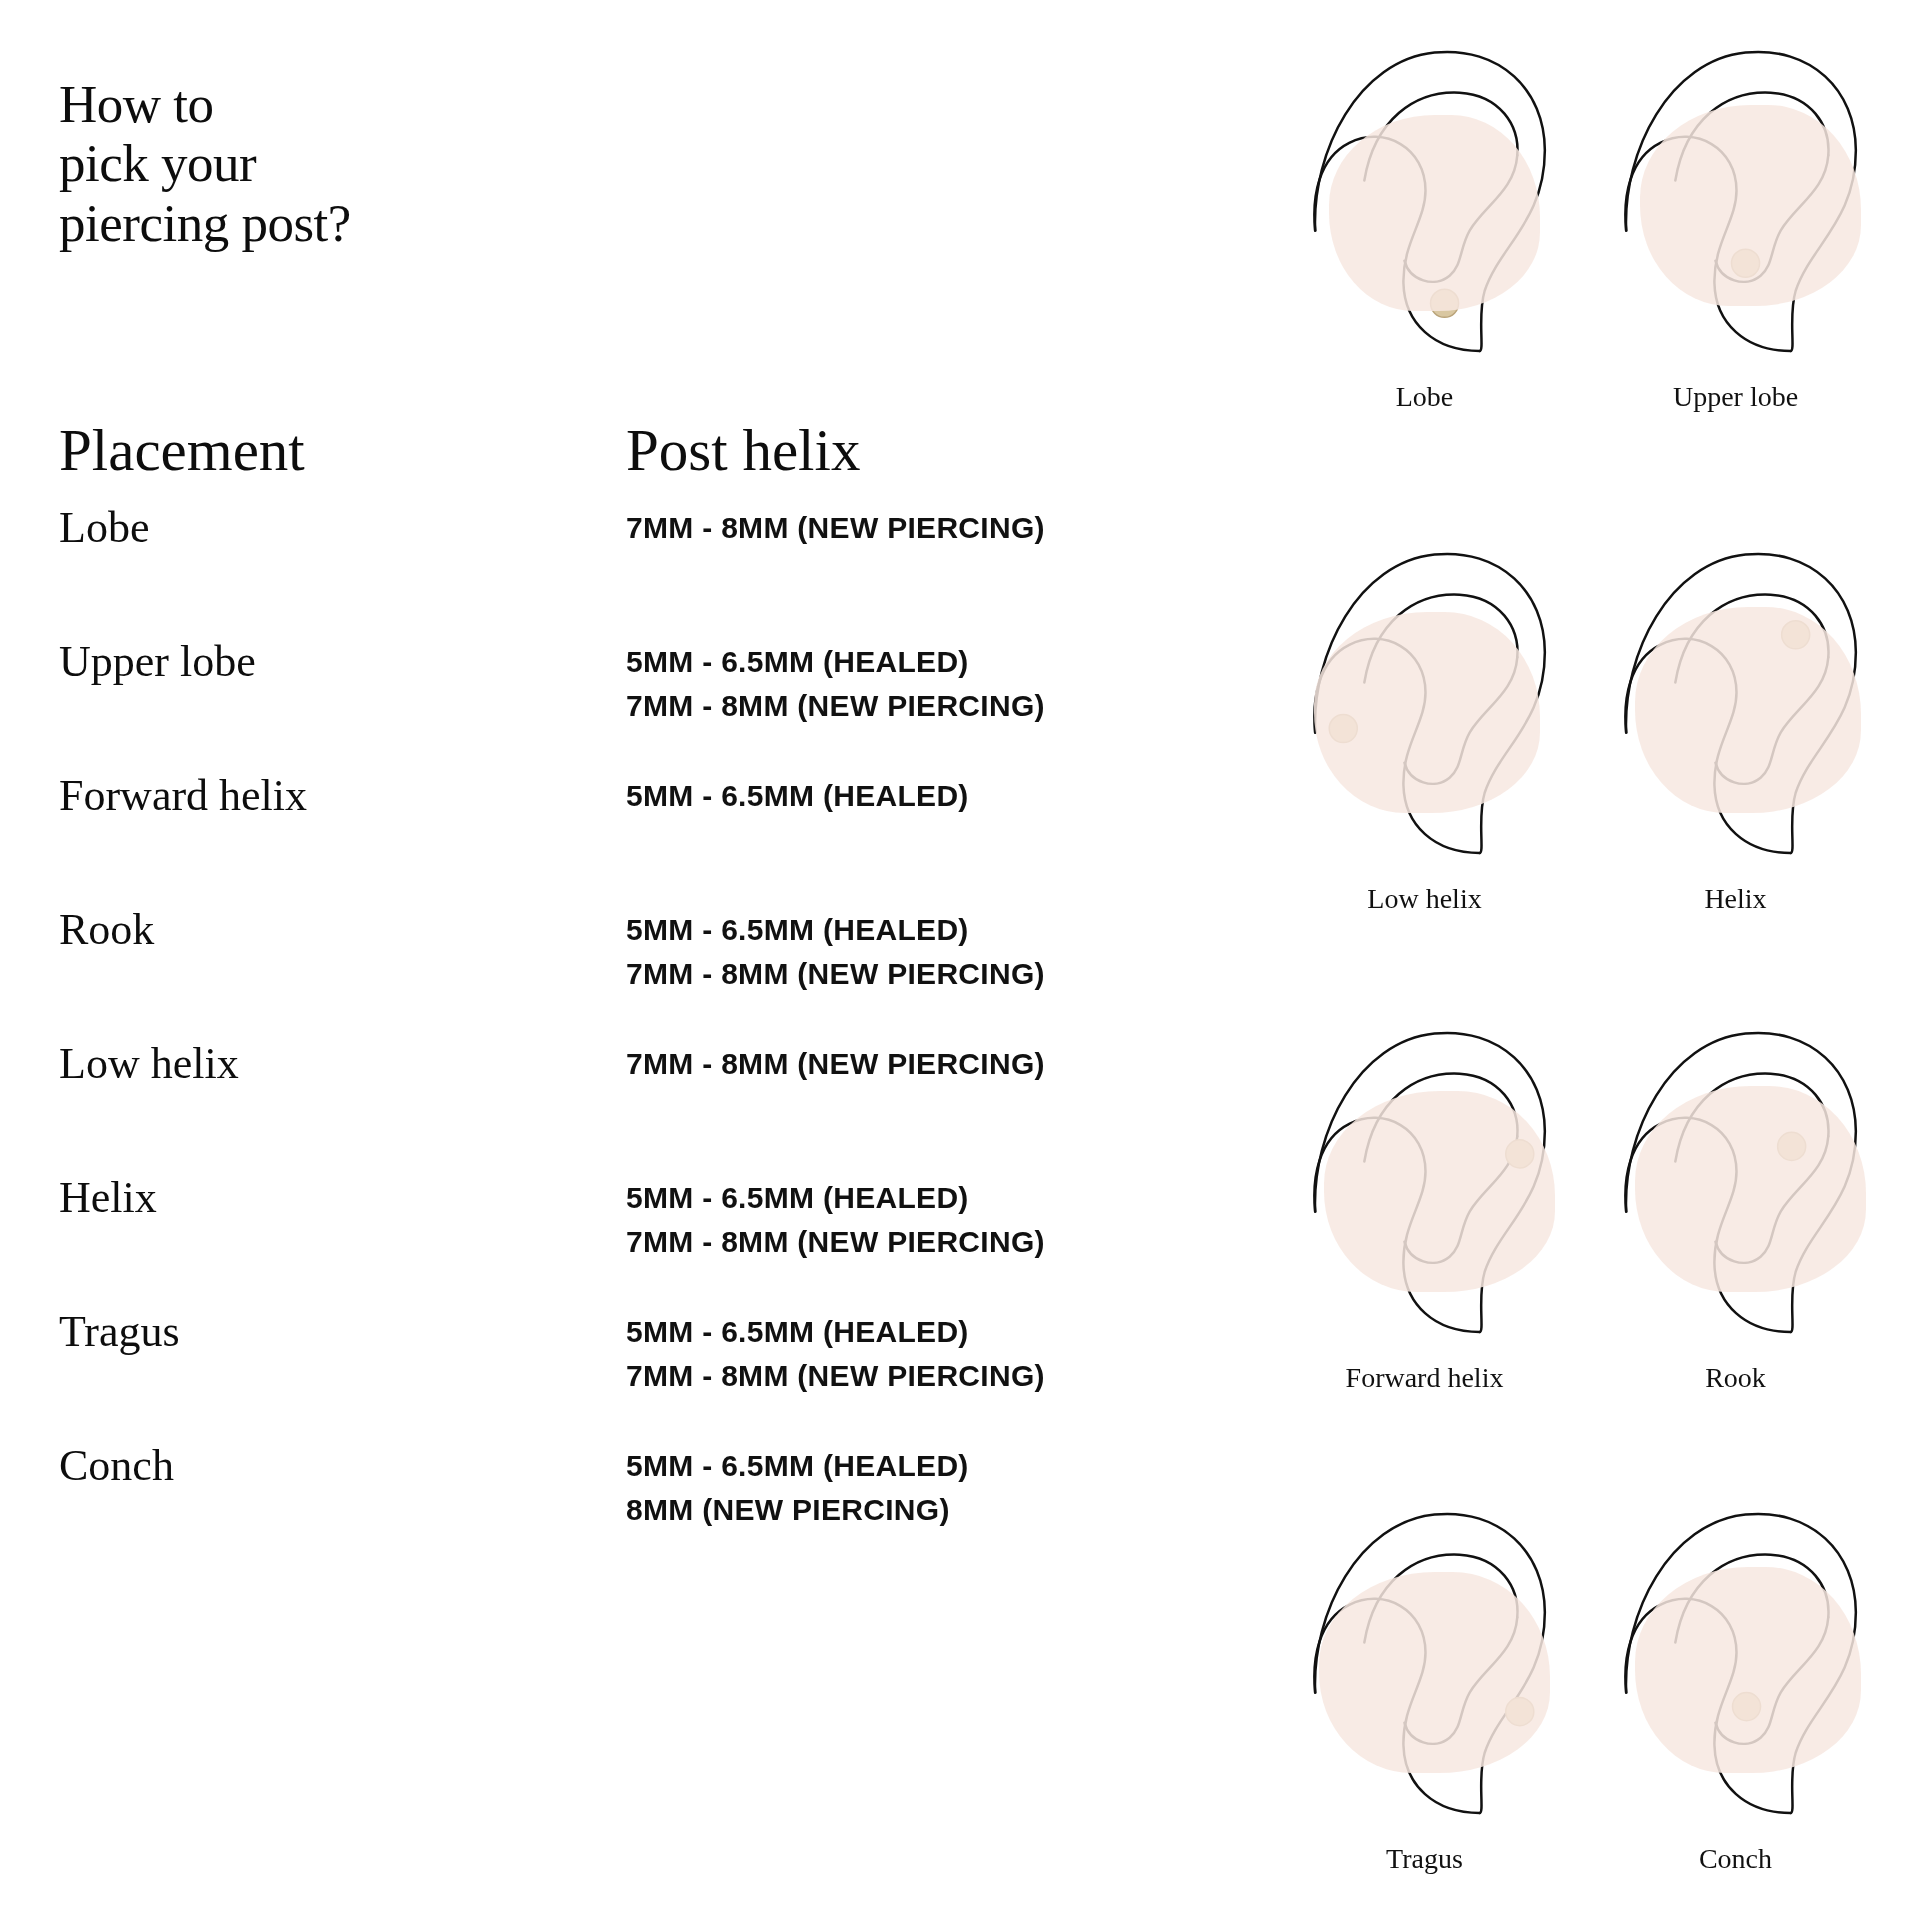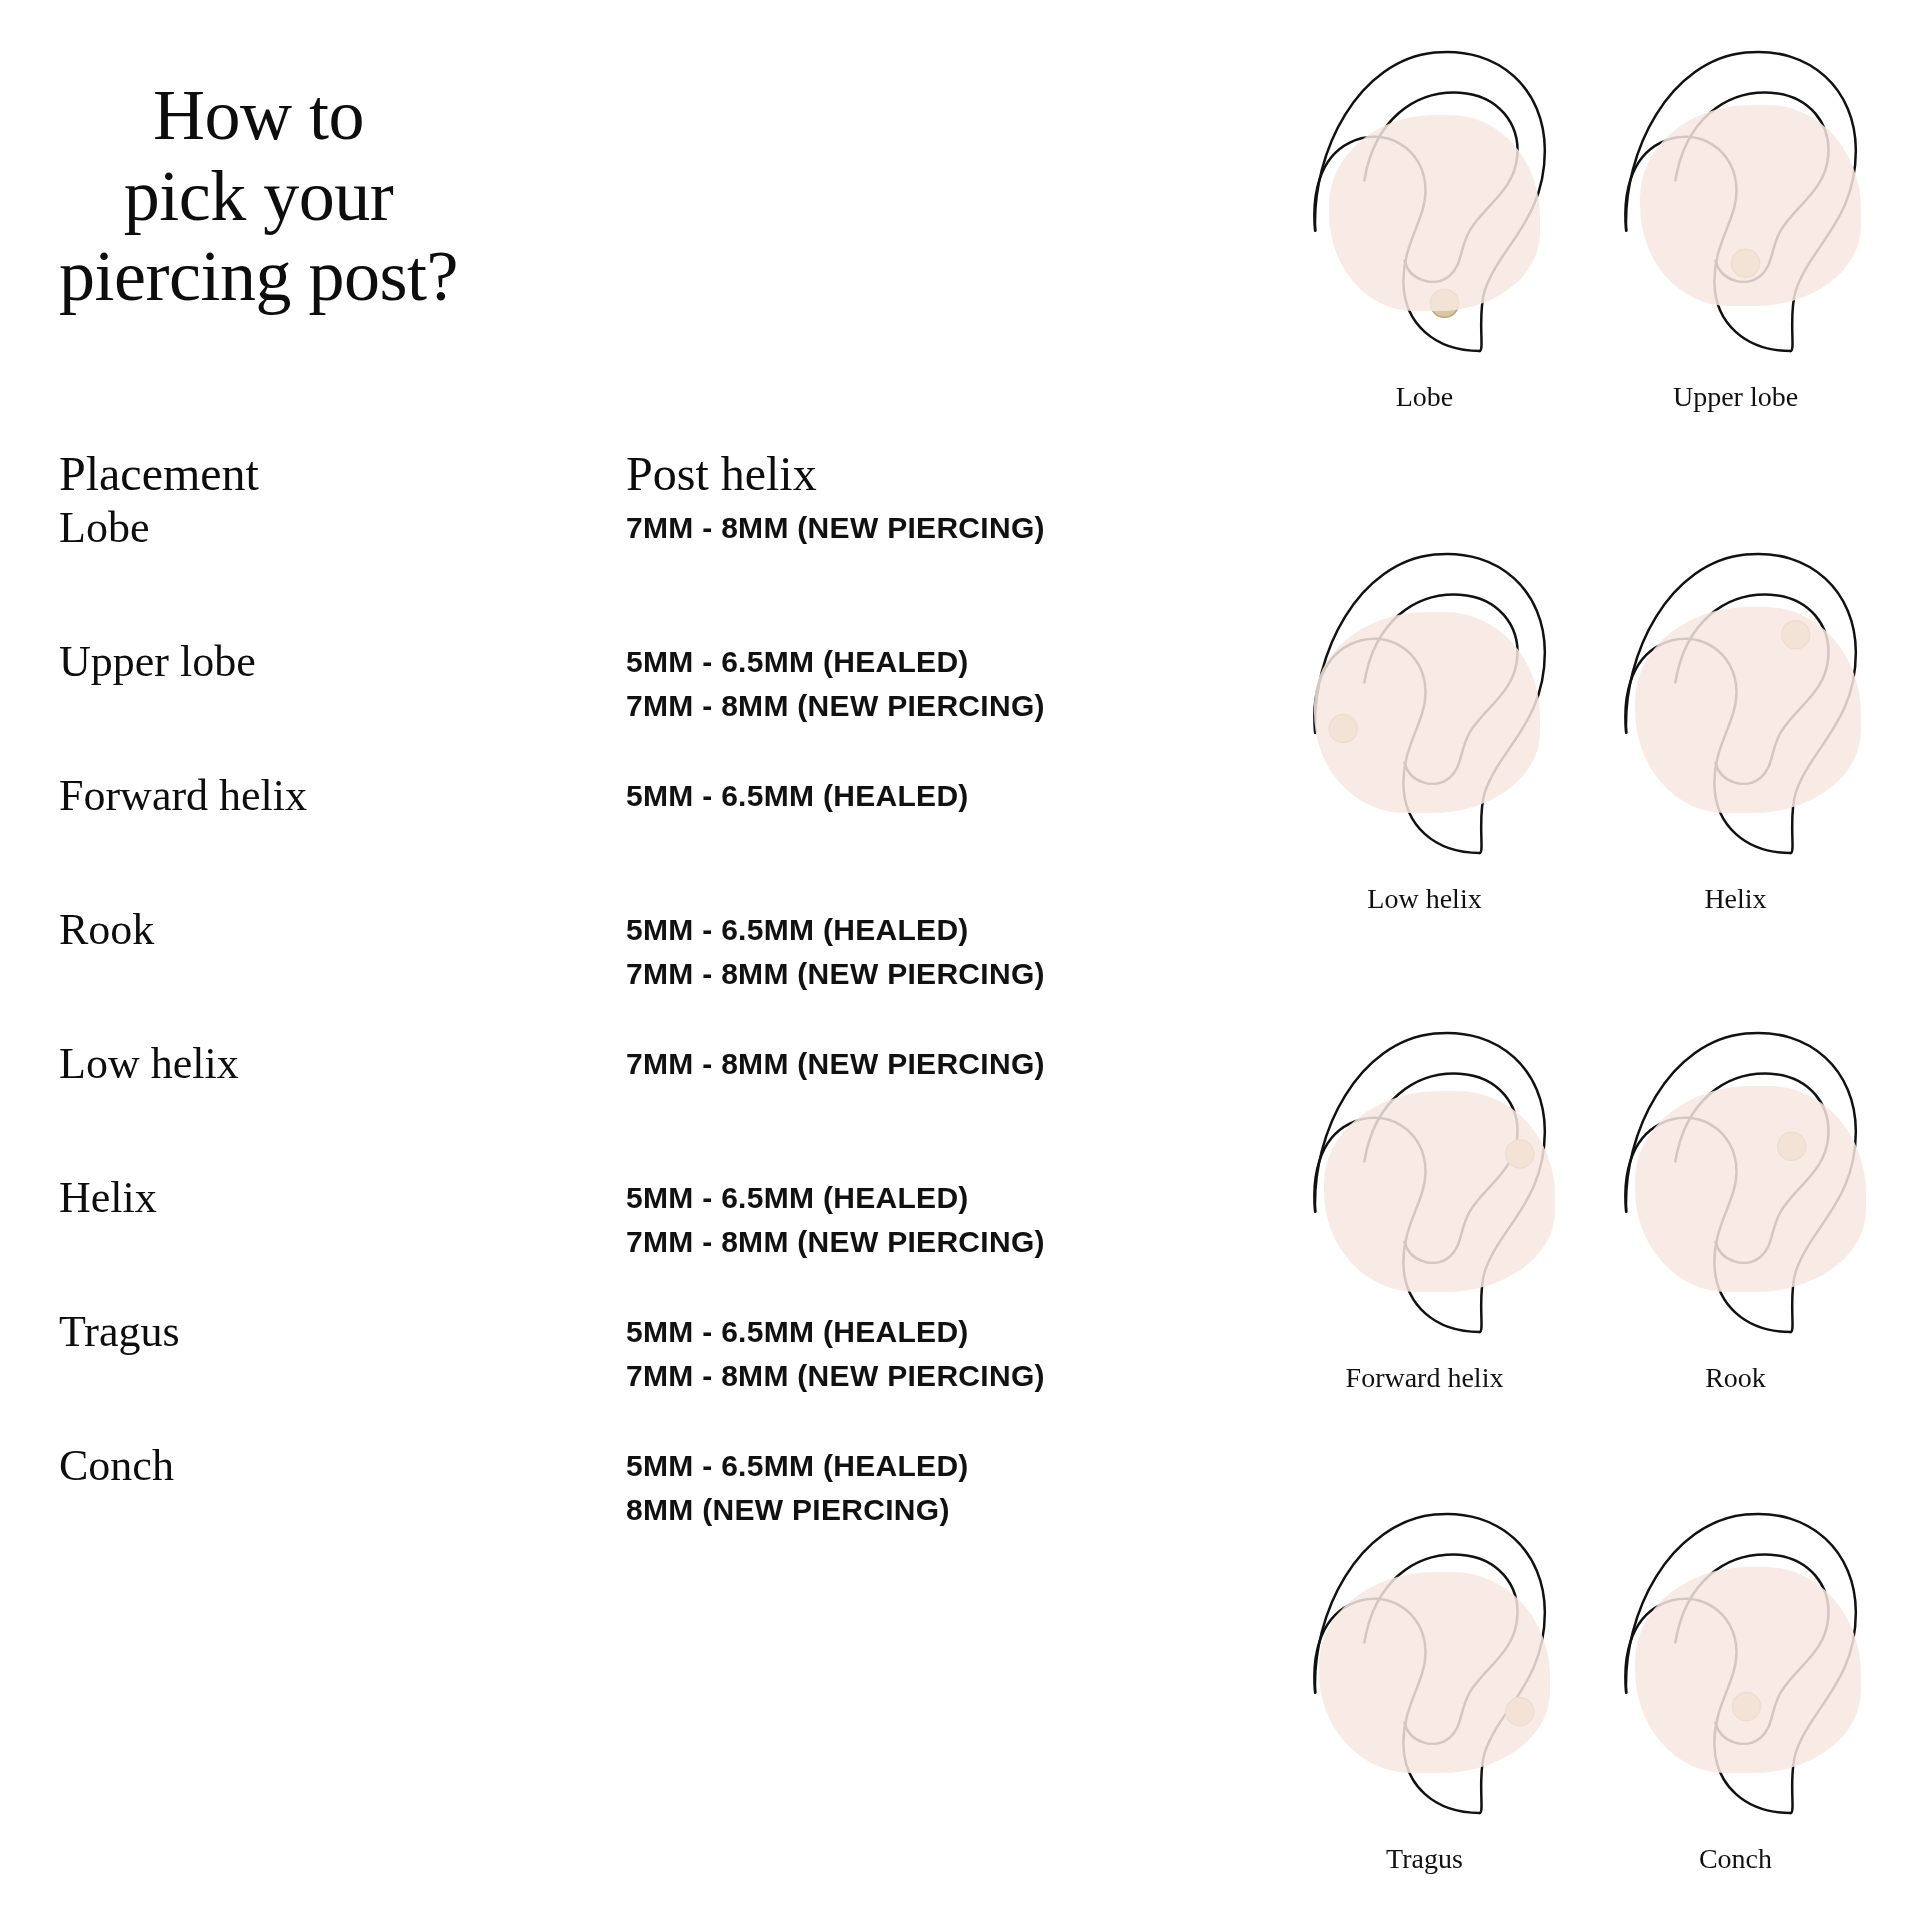--- a/index.html
+++ b/index.html
@@ -23,48 +23,46 @@
     top: 0;
     width: 1279px;
     height: 1926px;
   }
 
   .title {
     position: absolute;
     left: 59px;
     top: 75px;
     font-family: "Liberation Serif", serif;
-    font-size: 72px;
+    font-size: 53px;
     line-height: 1.12;
     font-weight: 400;
     letter-spacing: -0.5px;
     color: #0d0d0d;
     white-space: pre-line;
-    text-align: center;
   }
 
   .table {
     position: absolute;
     left: 59px;
     top: 416px;
     width: 1154px;
   }
 
   .table-head {
     position: relative;
     height: 75px;
   }
   .head-placement, .head-postlength {
     position: absolute;
     top: 0;
     font-family: "Liberation Serif", serif;
-    font-size: 48px;
+    font-size: 59px;
     font-weight: 400;
     color: #0d0d0d;
-    margin-top: 30px;
   }
   .head-placement { left: 0; }
   .head-postlength { left: 567px; }
 
   .row {
     position: relative;
     min-height: 134px;
   }
   .row-placement {
     position: absolute;

